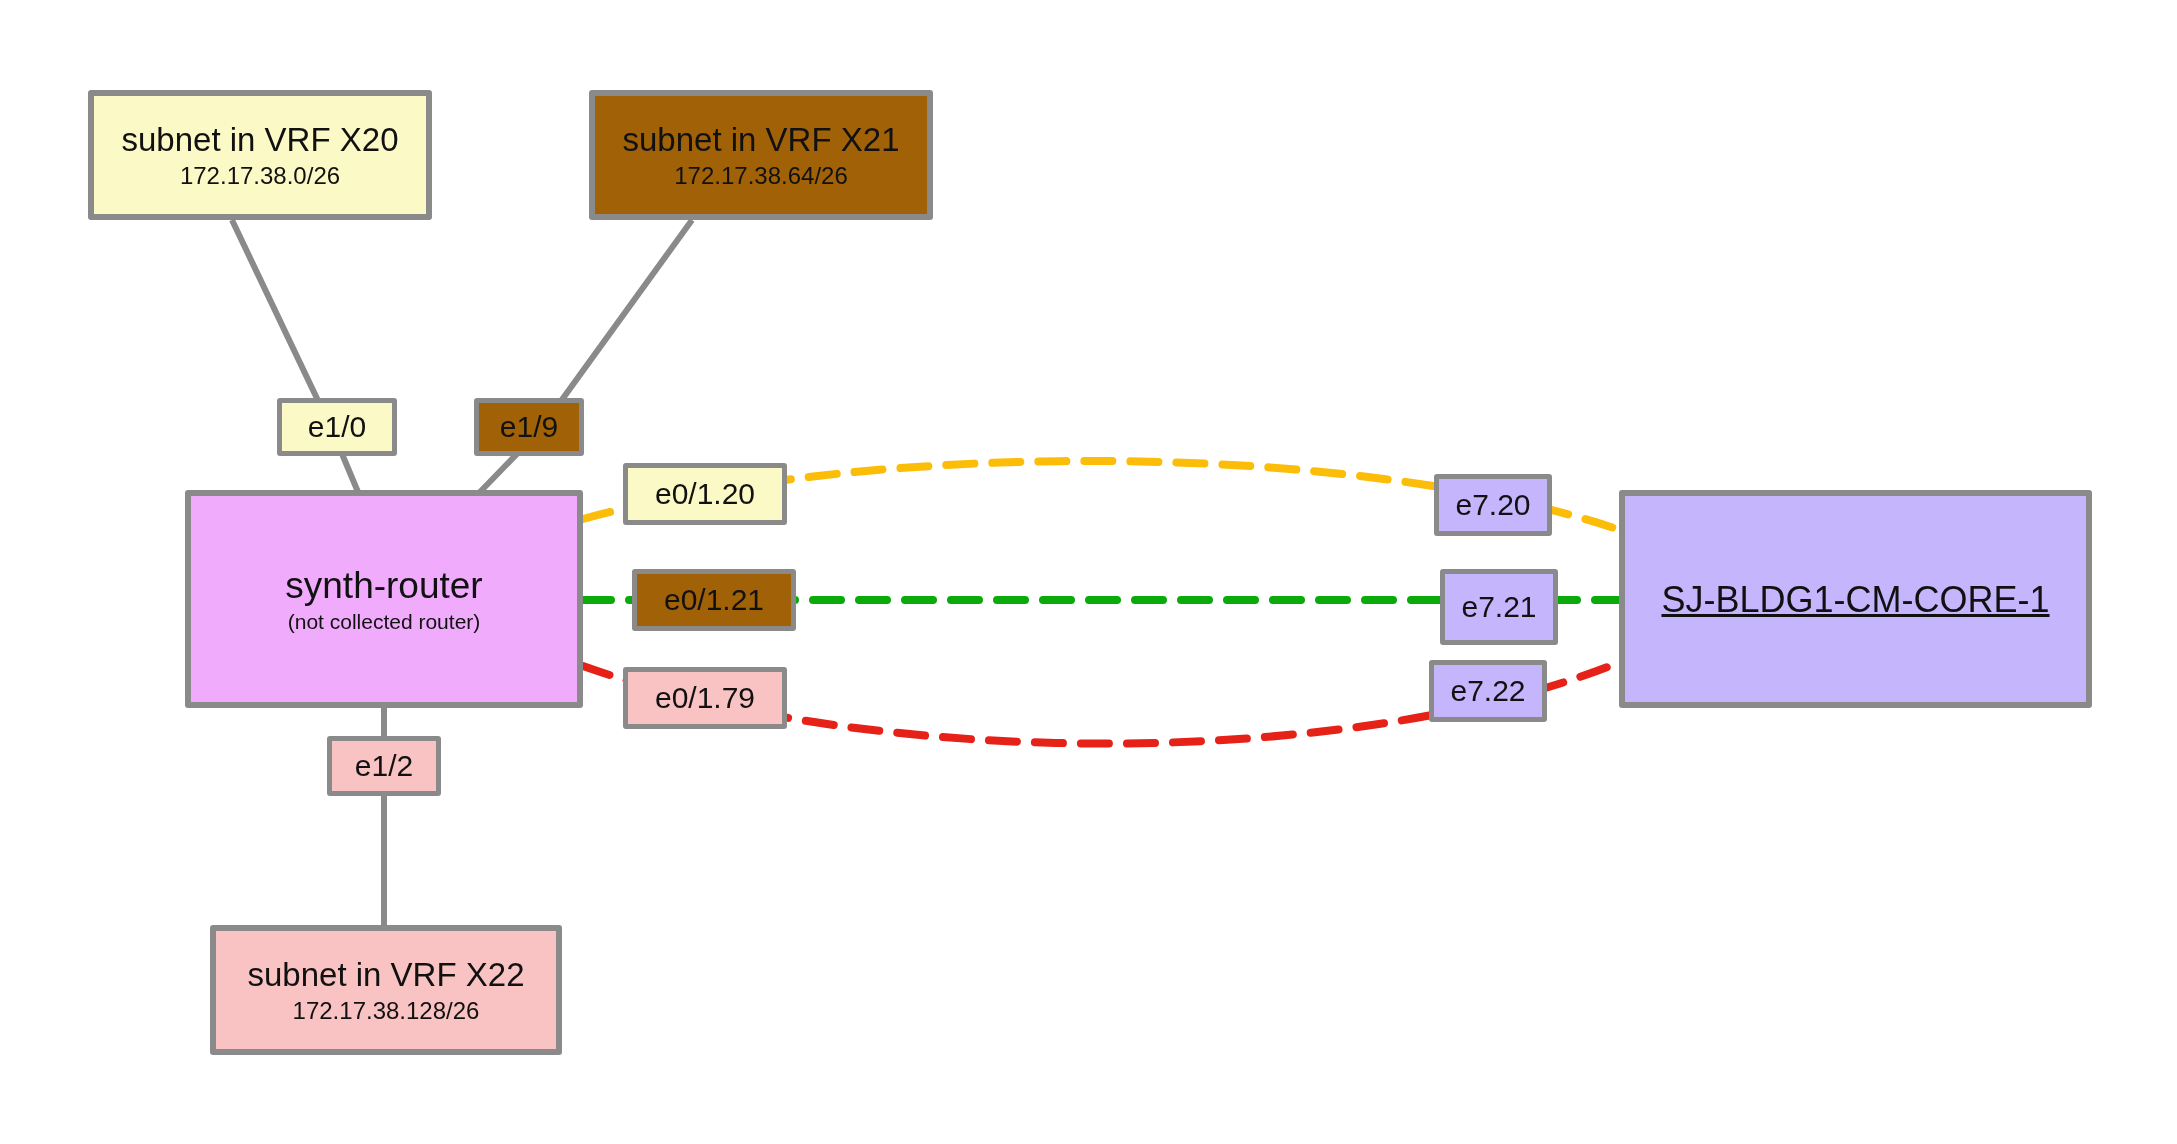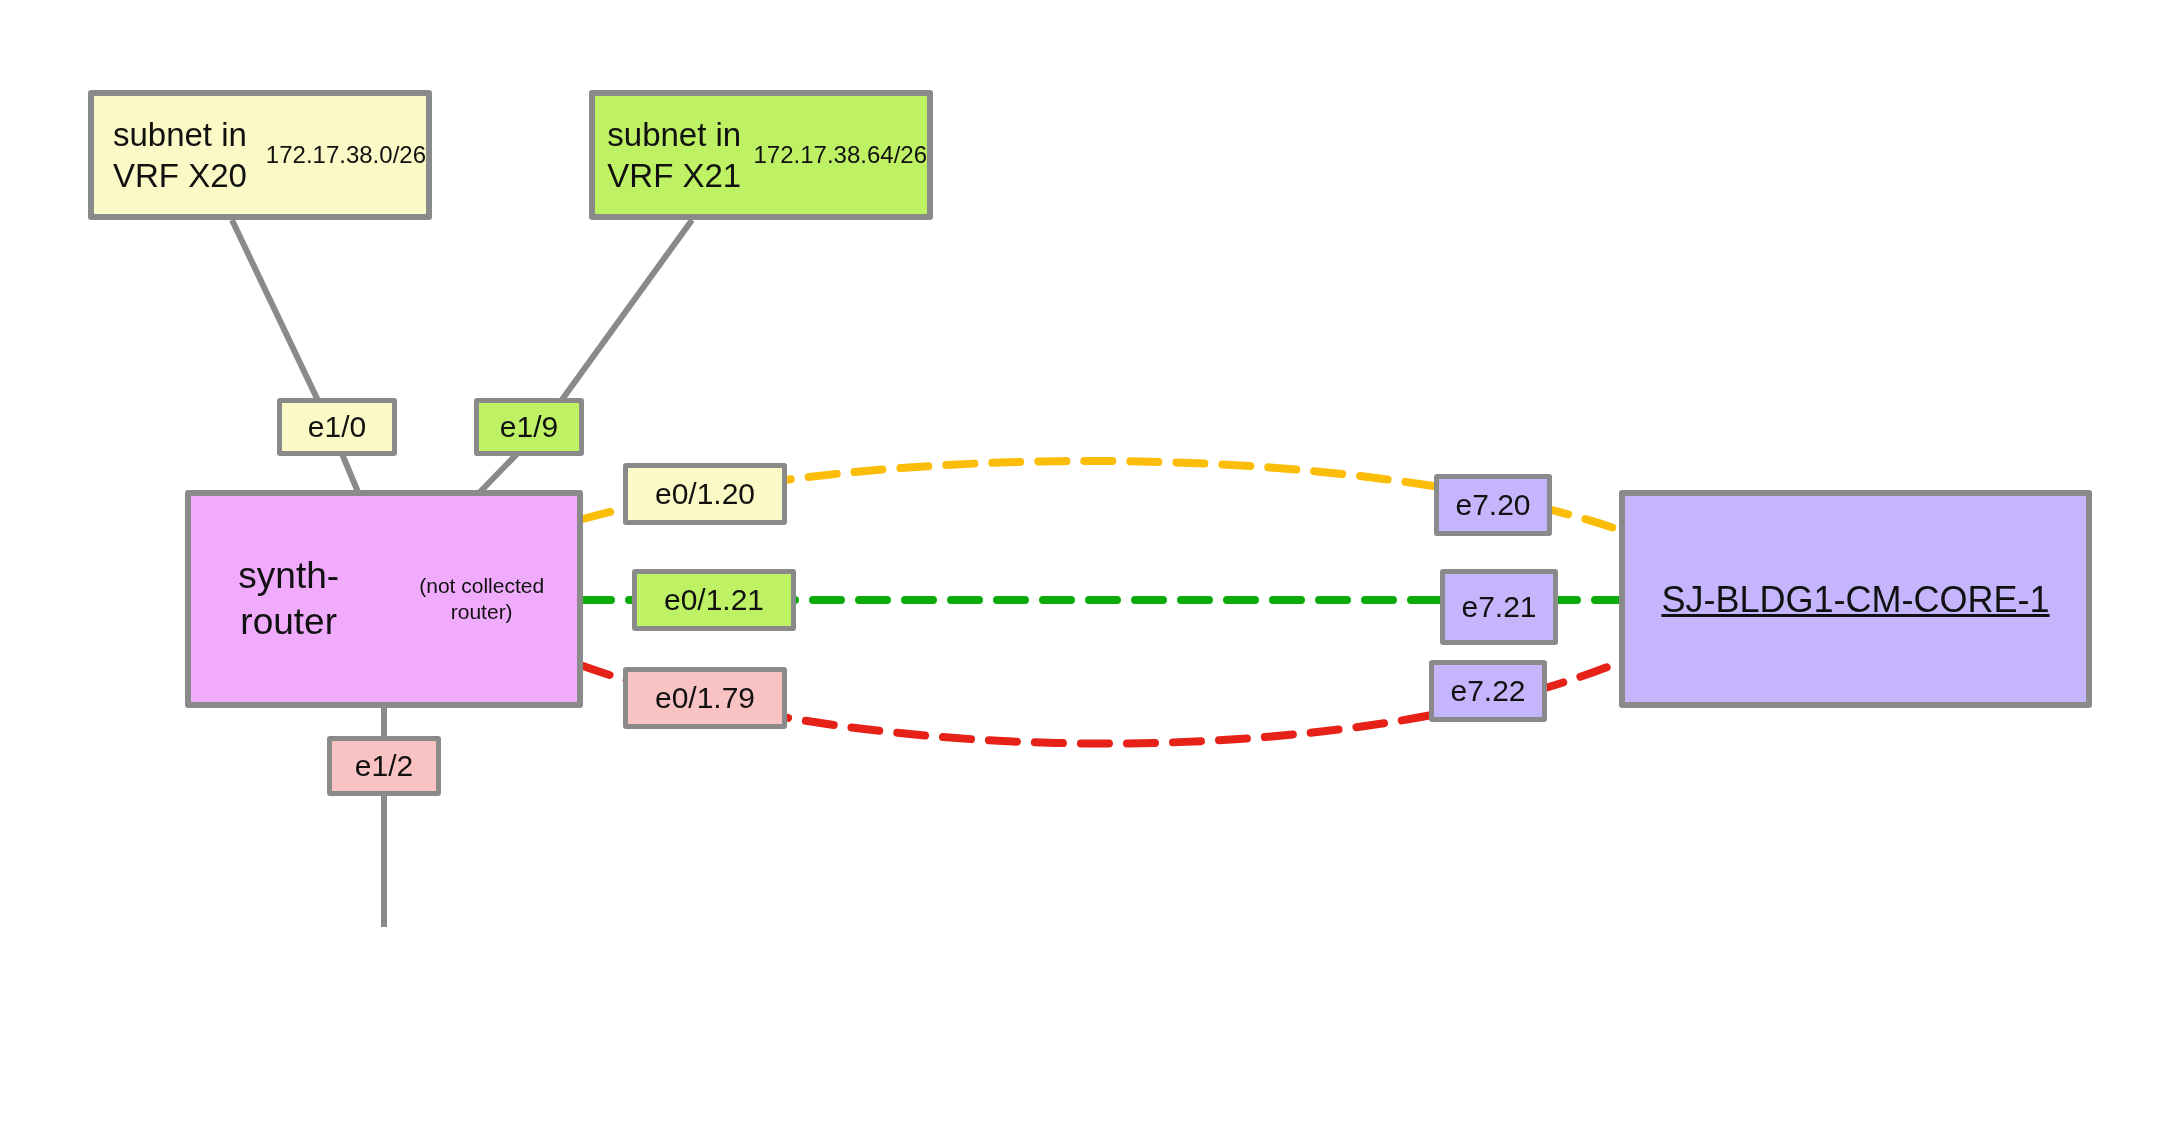--- a/index.html
+++ b/index.html
@@ -36,34 +36,34 @@
   .edge-orange { stroke: #fbbd08; }
   .edge-green  { stroke: #0aaa0a; }
   .edge-red    { stroke: #e62117; }
 
   .node {
     position: absolute;
     box-sizing: border-box;
     border: 6px solid #8a8a8a;
     border-radius: 3px;
     display: flex;
-    flex-direction: row;
+    flex-direction: column;
     align-items: center;
     justify-content: center;
     text-align: center;
     color: #111111;
   }
   .node .node-title  { font-size: 33px; line-height: 1.25; }
   .node .node-sub    { font-size: 24px; line-height: 1.25; }
   .node.router .node-title { font-size: 37px; }
   .node.router .node-sub   { font-size: 21px; }
   .node.core .node-title   { font-size: 36px; text-decoration: underline; }
 
   .fill-yellow { background: #fbf9c5; }
-  .fill-green  { background: #bef264; }
+  .fill-green  { background: #a16207; }
   .fill-pink   { background: #fac3c3; }
   .fill-cyan   { background: #f0abfc; }
   .fill-white  { background: #c4b5fd; }
 
   .iflabel {
     position: absolute;
     box-sizing: border-box;
     border: 5px solid #8a8a8a;
     border-radius: 3px;
     display: flex;
@@ -92,20 +92,24 @@
   <div class="node fill-yellow" style="left:88px; top:90px; width:344px; height:130px;">
     <div class="node-title">subnet in VRF X20</div>
     <div class="node-sub">172.17.38.0/26</div>
   </div>
 
   <div class="node fill-green" style="left:589px; top:90px; width:344px; height:130px;">
     <div class="node-title">subnet in VRF X21</div>
     <div class="node-sub">172.17.38.64/26</div>
   </div>
 
+  <div class="node fill-pink" style="left:210px; top:925px; width:352px; height:130px;">
+    <div class="node-title">subnet in VRF X22</div>
+    <div class="node-sub">172.17.38.128/26</div>
+  </div>
 
   <div class="node router fill-cyan" style="left:185px; top:490px; width:398px; height:218px;">
     <div class="node-title">synth-router</div>
     <div class="node-sub">(not collected router)</div>
   </div>
 
   <div class="node core fill-white" style="left:1619px; top:490px; width:473px; height:218px;">
     <div class="node-title">SJ-BLDG1-CM-CORE-1</div>
   </div>
 

